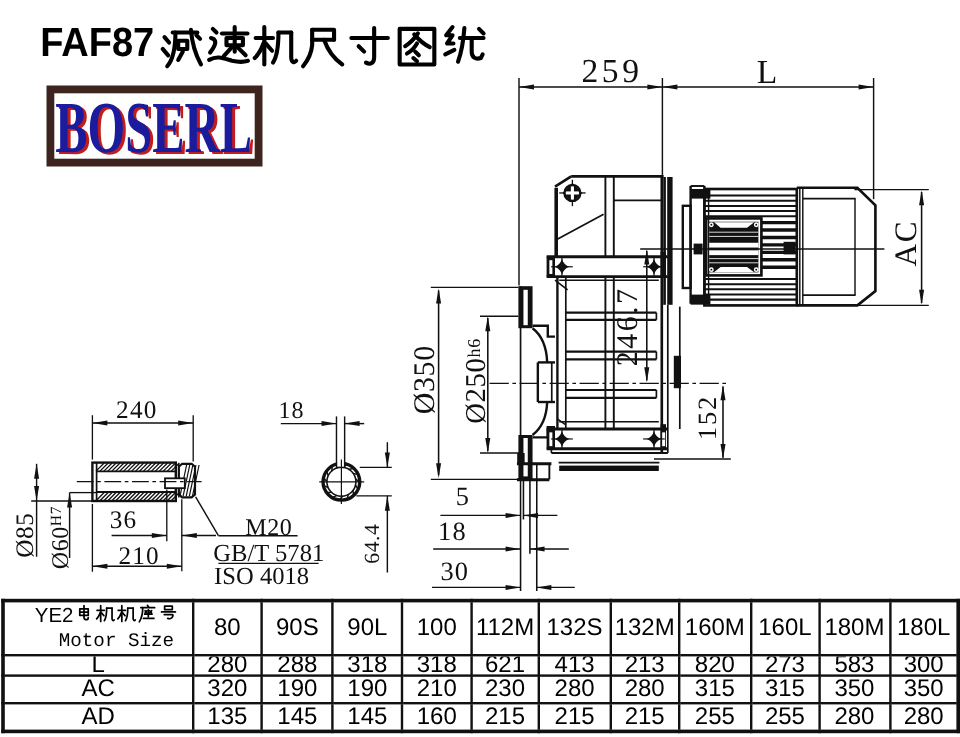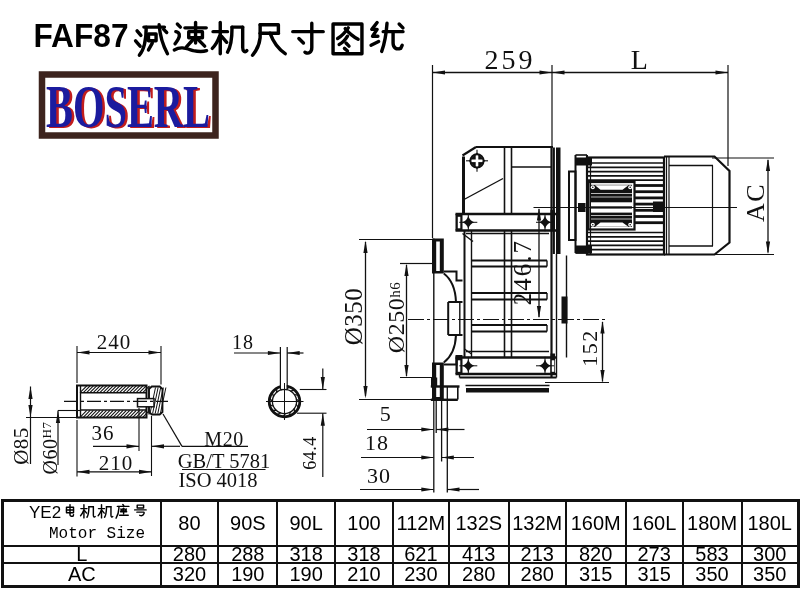--- a/index.html
+++ b/index.html
@@ -463,20 +463,34 @@
 <td>190</td>
 <td>210</td>
 <td>230</td>
 <td>280</td>
 <td>280</td>
 <td>315</td>
 <td>315</td>
 <td>350</td>
 <td>350</td>
 </tr>
+<tr style="height:23px">
+        <td>AD</td>
+<td>135</td>
+<td>145</td>
+<td>145</td>
+<td>160</td>
+<td>215</td>
+<td>215</td>
+<td>215</td>
+<td>255</td>
+<td>255</td>
+<td>280</td>
+<td>280</td>
+</tr>
 </tbody>
   </table>
 <div id="hcw"><svg id="hcs" width="157" height="41">
       <text x="12" y="17" font-family="Liberation Sans" font-size="17" fill="#000">YE2</text>
       <use href="#g-dian" x="45.0" y="2.5" width="16" height="16" stroke="#000" stroke-width="9"></use>
       <use href="#g-ji" x="62.6" y="2.5" width="16" height="16" stroke="#000" stroke-width="9"></use>
       <use href="#g-ji" x="80.2" y="2.5" width="16" height="16" stroke="#000" stroke-width="9"></use>
       <use href="#g-zuo" x="97.80000000000001" y="2.5" width="16" height="16" stroke="#000" stroke-width="9"></use>
       <use href="#g-hao" x="115.4" y="2.5" width="16" height="16" stroke="#000" stroke-width="9"></use>
       <text x="32" y="37" font-family="Liberation Mono" font-size="16" fill="#000">Motor Size</text>

